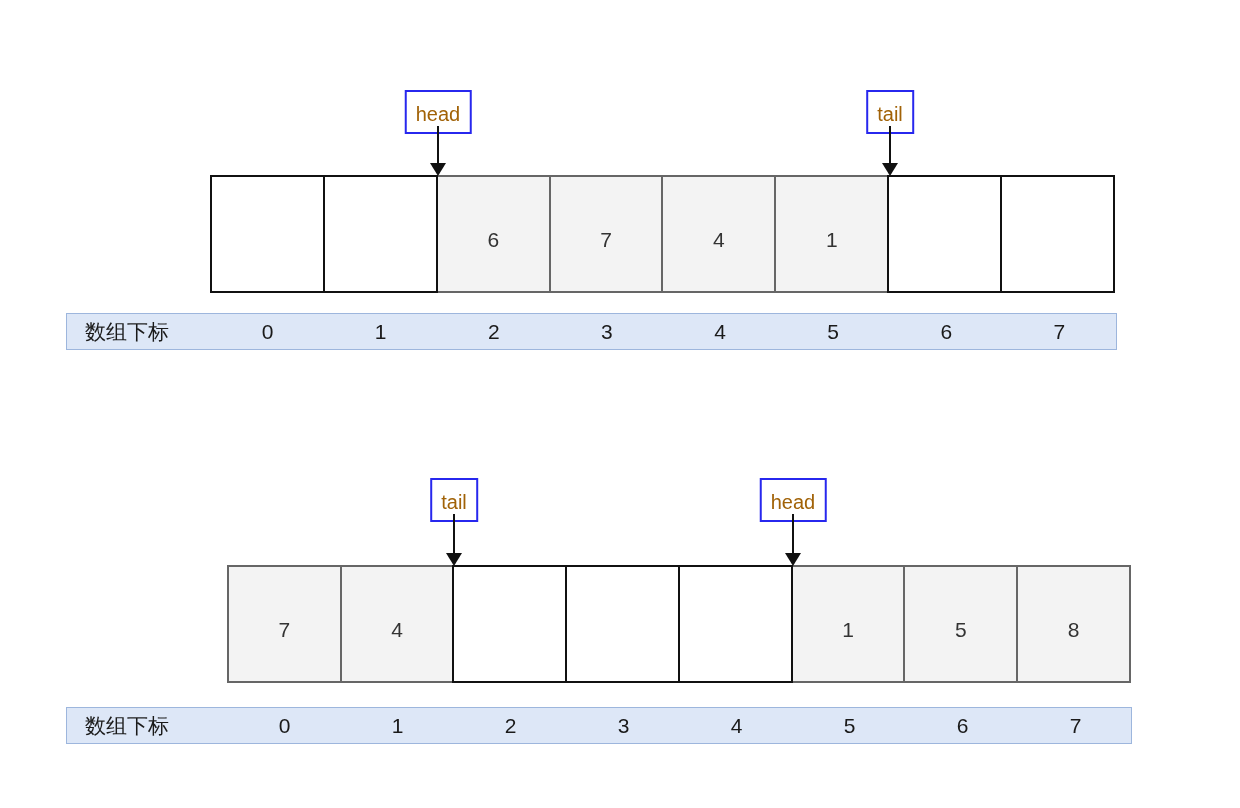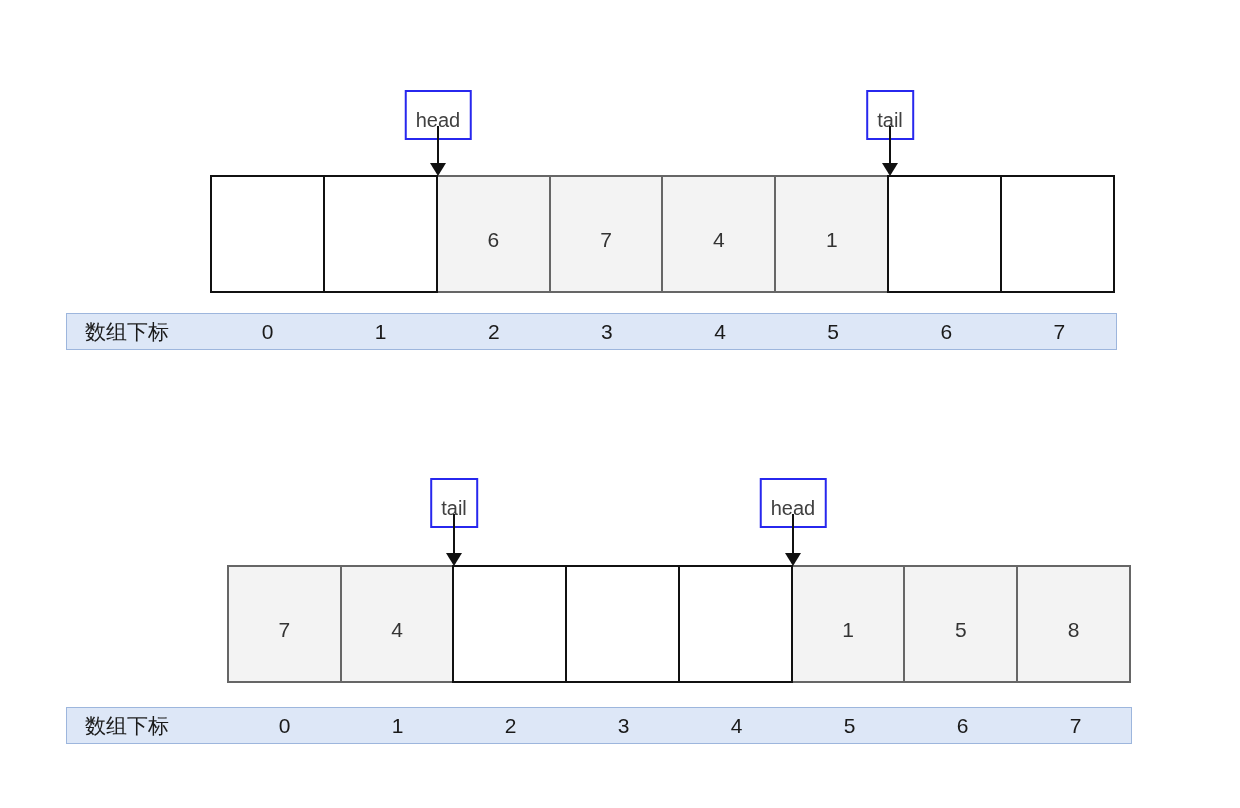--- a/index.html
+++ b/index.html
@@ -65,24 +65,24 @@
     position: absolute;
     z-index: 6;
   }
   .pointer .tag {
     position: absolute;
     left: 50%;
     top: 0;
     transform: translateX(-50%);
     border: 2px solid #2727ee;
     background: #ffffff;
-    color: #404040;
+    color: #a16207;
     font-size: 20px;
     line-height: 1;
-    padding: 18px 9px 8px 9px;
+    padding: 12px 9px 8px 9px;
     white-space: nowrap;
   }
   .pointer .shaft {
     position: absolute;
     left: 50%;
     width: 2px;
     margin-left: -1px;
     background: #111111;
   }
   .pointer .head-tri {

